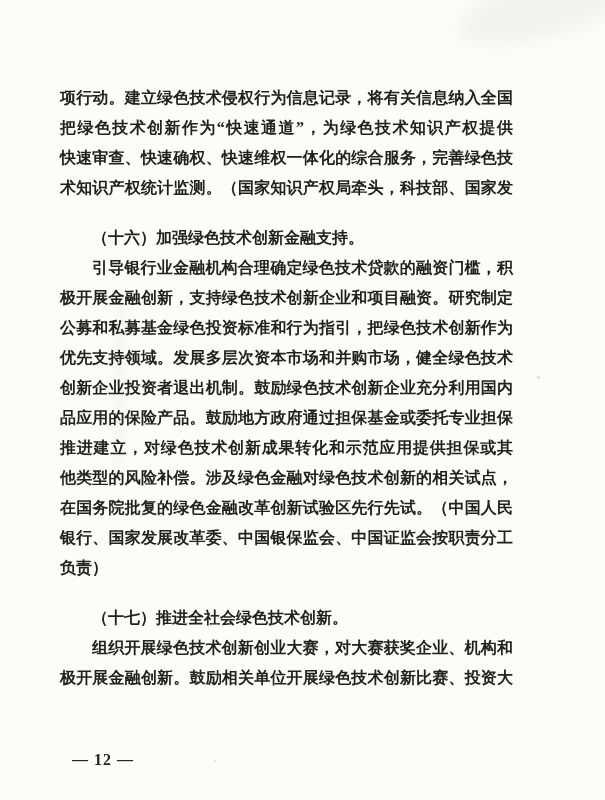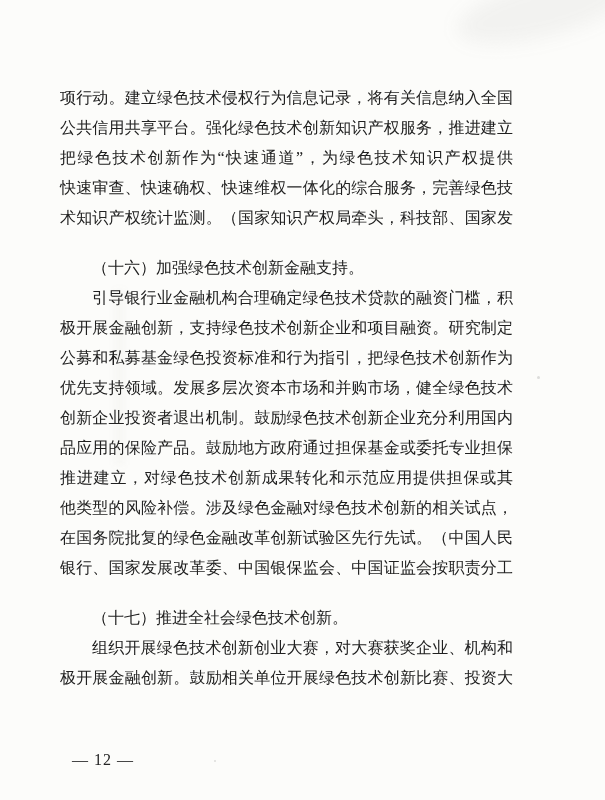--- a/index.html
+++ b/index.html
@@ -5,20 +5,21 @@
   * { box-sizing: border-box; }
   html, body { margin: 0; padding: 0; background: #ffffff; }
   .page {
     position: relative;
     width: 605px;
     height: 800px;
     background: #fcfcfa;
     overflow: hidden;
     font-family: "Liberation Serif", "DejaVu Serif", serif;
     color: #212121;
+    font-weight: bold;
   }
   
   .smudge { position: absolute; pointer-events: none; }
   .smudge-top {
     left: 455px; top: -18px; width: 175px; height: 55px;
     background: rgba(120,120,112,0.07);
     border-radius: 50%;
     transform: rotate(-14deg);
     filter: blur(9px);
   }
@@ -71,35 +72,35 @@
 
 <div class="page">
 
   <div class="smudge smudge-top"></div>
   <div class="smudge smudge-left"></div>
   <div class="speck speck-a"></div>
   <div class="speck speck-b"></div>
 
   <main class="text-block">
     <p class="bline fill">项行动。建立绿色技术侵权行为信息记录，将有关信息纳入全国</p>
-    <p class="bline fill">公共信用共享平台。强化绿色技术创新知识产权服务，推进建立</p>
     <p class="bline fill">把绿色技术创新作为“快速通道”，为绿色技术知识产权提供</p>
     <p class="bline fill">快速审查、快速确权、快速维权一体化的综合服务，完善绿色技</p>
     <p class="bline fill">术知识产权统计监测。（国家知识产权局牵头，科技部、国家发</p>
     <p class="bline short indent heading">（十六）加强绿色技术创新金融支持。</p>
     <p class="bline fill indent">引导银行业金融机构合理确定绿色技术贷款的融资门槛，积</p>
     <p class="bline fill">极开展金融创新，支持绿色技术创新企业和项目融资。研究制定</p>
     <p class="bline fill">公募和私募基金绿色投资标准和行为指引，把绿色技术创新作为</p>
     <p class="bline fill">优先支持领域。发展多层次资本市场和并购市场，健全绿色技术</p>
     <p class="bline fill">创新企业投资者退出机制。鼓励绿色技术创新企业充分利用国内</p>
     <p class="bline fill">品应用的保险产品。鼓励地方政府通过担保基金或委托专业担保</p>
     <p class="bline fill">推进建立，对绿色技术创新成果转化和示范应用提供担保或其</p>
     <p class="bline fill">他类型的风险补偿。涉及绿色金融对绿色技术创新的相关试点，</p>
     <p class="bline fill">在国务院批复的绿色金融改革创新试验区先行先试。（中国人民</p>
     <p class="bline fill">银行、国家发展改革委、中国银保监会、中国证监会按职责分工</p>
+    <p class="bline short">负责）</p>
     <p class="bline short indent heading">（十七）推进全社会绿色技术创新。</p>
     <p class="bline fill indent">组织开展绿色技术创新创业大赛，对大赛获奖企业、机构和</p>
     <p class="bline fill">极开展金融创新。鼓励相关单位开展绿色技术创新比赛、投资大</p>
   </main>
 
   <div class="page-number">— 12 —</div>
 
 </div>
 
 </body></html>

